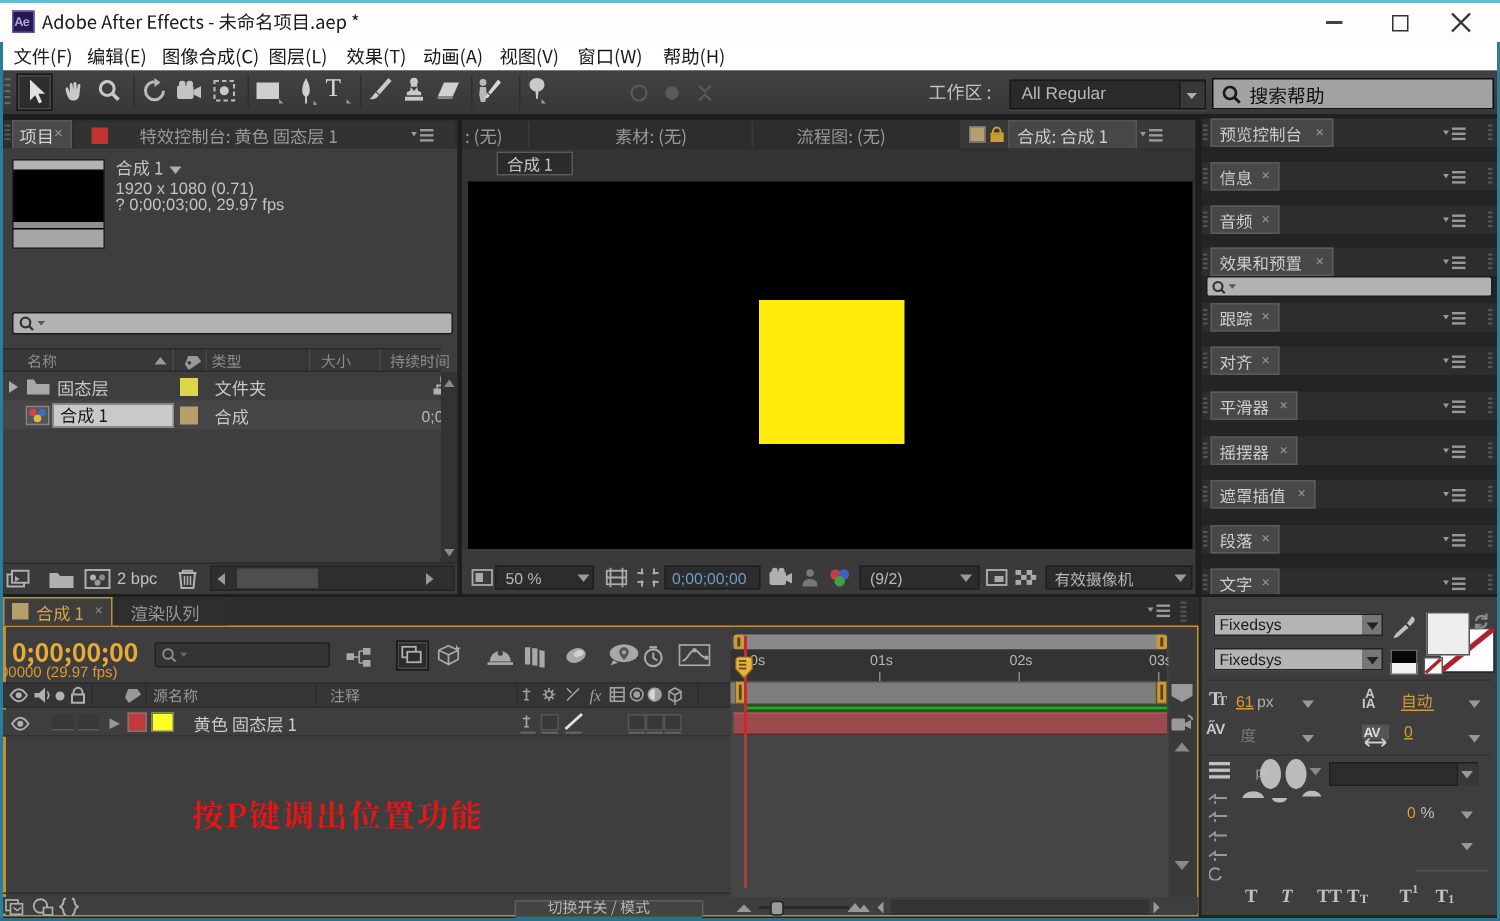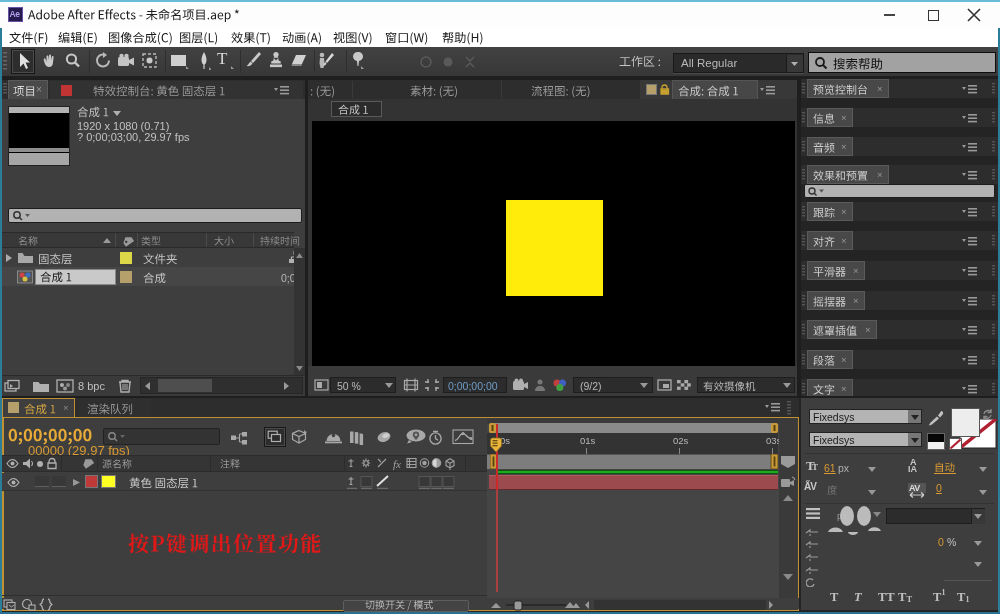--- a/index.html
+++ b/index.html
@@ -311,21 +311,21 @@
     </svg>
 <svg style="position:absolute;left:32px;top:379px;" width="18" height="14" viewBox="0 0 18 14">
       <path d="M1 3 L6.5 3 L8 5 L17 5 L17 13 L1 13 Z" fill="#b0b0b0"></path>
     </svg>
 <svg style="position:absolute;left:56px;top:379px;" width="18" height="14" viewBox="0 0 18 14">
       <rect x="1" y="1" width="16" height="12" fill="none" stroke="#b0b0b0" stroke-width="1.3"></rect>
       <circle cx="6" cy="6" r="2" fill="#b0b0b0"></circle>
       <circle cx="12" cy="6" r="2" fill="#888"></circle>
       <circle cx="9" cy="9.5" r="2" fill="#999"></circle>
     </svg>
-<div style="position:absolute;left:78px;top:380px;font-family:'Liberation Sans',sans-serif;font-size:11px;color:#c0c0c0;font-weight:normal;white-space:pre;line-height:1.2;">8 bpc</div>
+<div style="position:absolute;left:78px;top:380px;font-family:'Liberation Sans',sans-serif;font-size:11px;color:#c0c0c0;font-weight:normal;white-space:pre;line-height:1.2;">2 bpc</div>
 <svg style="position:absolute;left:117px;top:378px;" width="16" height="16" viewBox="0 0 16 16">
       <path d="M3 4 L13 4 L12 14 L4 14 Z M5 4 L5 2.5 L11 2.5 L11 4 M2 4 L14 4" stroke="#b0b0b0" fill="none" stroke-width="1.4"></path>
       <path d="M6 6 L6 12 M8 6 L8 12 M10 6 L10 12" stroke="#b0b0b0" stroke-width="1"></path>
     </svg>
 <div style="position:absolute;left:140px;top:377px;width:163px;height:17px;background:#2f2f2f;border:1px solid #252525;"></div>
 <svg style="position:absolute;left:142px;top:380px;" width="12" height="12" viewBox="0 0 12 12">
       <path d="M8 2 L3 6 L8 10 Z" fill="#999"></path>
     </svg>
 <div style="position:absolute;left:158px;top:379px;width:54px;height:13px;background:#4e4e4e;"></div>
 <svg style="position:absolute;left:280px;top:380px;" width="12" height="12" viewBox="0 0 12 12">
@@ -923,21 +923,21 @@
 <div style="position:absolute;left:87px;top:400.2px;width:46px;height:17.2px">
       <svg width="46" height="17.2" viewBox="0 -13.3 46 17.2" style="position:absolute;overflow:visible">
         <path d="M4.7 -6.7V-6H9.7V-6.7ZM3.4 -0.1V0.7H11.1V-0.1ZM5.3 -2.8H9.1V-1.7H5.3ZM5.3 -4.5H9.1V-3.4H5.3ZM4.5 -5.2V-1H9.9V-5.2ZM1 -8.9C1.7 -8.5 2.5 -8 2.9 -7.6L3.5 -8.2C3.1 -8.6 2.2 -9.1 1.6 -9.5ZM0.4 -5.8C1.1 -5.5 2 -4.9 2.5 -4.5L3 -5.2C2.5 -5.6 1.6 -6.1 0.9 -6.4ZM0.8 0.2 1.6 0.7C2.2 -0.3 2.9 -1.8 3.5 -3L2.8 -3.5C2.2 -2.2 1.4 -0.7 0.8 0.2ZM6.5 -9.5C6.7 -9.2 6.8 -8.7 6.9 -8.4H3.6V-6.4H4.5V-7.6H10V-6.4H10.8V-8.4H7.8C7.7 -8.8 7.6 -9.3 7.4 -9.7Z M12 -7.3C12.7 -7.1 13.5 -6.8 14 -6.5L14.4 -7.2C13.9 -7.4 13 -7.8 12.4 -7.9ZM12.8 -9C13.5 -8.8 14.3 -8.4 14.8 -8.1L15.1 -8.8C14.7 -9 13.8 -9.4 13.1 -9.6ZM12.3 -4.4 12.9 -3.8C13.6 -4.5 14.3 -5.2 14.9 -5.9L14.4 -6.5C13.7 -5.7 12.9 -4.9 12.3 -4.4ZM16.8 -4.6V-3.3H12.2V-2.6H16C15 -1.4 13.4 -0.5 11.9 0C12.1 0.2 12.4 0.5 12.5 0.7C14.1 0.1 15.7 -1 16.8 -2.3V0.9H17.7V-2.3C18.8 -1 20.4 0.1 22 0.7C22.1 0.4 22.4 0.1 22.6 -0.1C21 -0.5 19.4 -1.5 18.4 -2.6H22.4V-3.3H17.7V-4.6ZM17.4 -9.7C17.4 -9.2 17.4 -8.8 17.3 -8.4H15.5V-7.6H17.2C16.9 -6.1 16.1 -5.2 14.6 -4.6C14.8 -4.5 15.1 -4.1 15.2 -4C16.8 -4.7 17.7 -5.8 18.1 -7.6H19.6V-5.5C19.6 -4.9 19.7 -4.7 19.9 -4.5C20.1 -4.4 20.4 -4.3 20.6 -4.3C20.8 -4.3 21.1 -4.3 21.3 -4.3C21.5 -4.3 21.8 -4.3 22 -4.4C22.1 -4.5 22.3 -4.6 22.4 -4.8C22.4 -5 22.5 -5.6 22.5 -6.1C22.2 -6.2 21.9 -6.4 21.7 -6.5C21.7 -6 21.7 -5.6 21.7 -5.4C21.7 -5.2 21.6 -5.1 21.5 -5.1C21.5 -5 21.3 -5 21.2 -5C21.1 -5 20.9 -5 20.8 -5C20.7 -5 20.6 -5 20.6 -5.1C20.5 -5.1 20.5 -5.3 20.5 -5.5V-8.4H18.2C18.3 -8.8 18.3 -9.2 18.3 -9.7Z M24.2 -9.2V0.9H25V-8.4H26.8C26.6 -7.6 26.2 -6.6 25.8 -5.8C26.7 -4.9 27 -4.1 27 -3.5C27 -3.1 26.9 -2.8 26.7 -2.7C26.6 -2.6 26.5 -2.6 26.3 -2.6C26.1 -2.6 25.9 -2.6 25.6 -2.6C25.7 -2.4 25.8 -2 25.8 -1.8C26.1 -1.8 26.4 -1.8 26.7 -1.8C26.9 -1.8 27.1 -1.9 27.3 -2C27.6 -2.3 27.8 -2.8 27.8 -3.4C27.8 -4.1 27.6 -4.9 26.7 -5.9C27.1 -6.8 27.6 -7.9 27.9 -8.9L27.3 -9.2L27.2 -9.2ZM30.1 -9.6C30.1 -5.7 30.2 -1.7 26.9 0.3C27.2 0.5 27.5 0.7 27.6 0.9C29.3 -0.2 30.2 -1.9 30.6 -3.8C31.1 -2.2 31.9 -0.2 33.6 0.9C33.7 0.7 33.9 0.4 34.2 0.3C31.6 -1.4 31.1 -5 30.9 -6.1C31 -7.3 31 -8.5 31 -9.6Z M41.9 -8.3V-1.9H42.7V-8.3ZM44.3 -9.6V-0.2C44.3 -0 44.2 0 44 0C43.8 0.1 43.2 0.1 42.6 0C42.7 0.3 42.8 0.6 42.9 0.9C43.8 0.9 44.3 0.9 44.6 0.7C45 0.6 45.1 0.3 45.1 -0.2V-9.6ZM36.6 -3.5C37.2 -3.1 37.9 -2.5 38.3 -2.1C37.5 -1 36.5 -0.2 35.4 0.3C35.6 0.4 35.8 0.8 35.9 1C38.4 -0.1 40.1 -2.4 40.7 -6.3L40.2 -6.5L40 -6.5H37.5C37.6 -7 37.8 -7.6 37.9 -8.2H41.1V-9H35.2V-8.2H37.1C36.7 -6.5 36 -4.8 35.1 -3.7C35.3 -3.6 35.6 -3.3 35.8 -3.2C36.3 -3.9 36.8 -4.7 37.2 -5.7H39.8C39.6 -4.6 39.2 -3.6 38.8 -2.8C38.3 -3.2 37.6 -3.7 37.1 -4.1Z" fill="#999999"></path>
       </svg>
     </div>
 <div style="position:absolute;left:8px;top:421.9px;width:84.2px;height:24.8px">
       <svg width="84.2" height="24.8" viewBox="0 -19.1 84.2 24.8" style="position:absolute;overflow:visible">
         <path d="M4.9 0.2C7.4 0.2 9 -1.9 9 -6.2C9 -10.4 7.4 -12.4 4.9 -12.4C2.4 -12.4 0.7 -10.4 0.7 -6.2C0.7 -1.9 2.4 0.2 4.9 0.2ZM4.9 -1.7C3.8 -1.7 3 -2.7 3 -6.2C3 -9.6 3.8 -10.6 4.9 -10.6C5.9 -10.6 6.7 -9.6 6.7 -6.2C6.7 -2.7 5.9 -1.7 4.9 -1.7Z M12.4 -6C13.3 -6 13.9 -6.7 13.9 -7.6C13.9 -8.5 13.3 -9.2 12.4 -9.2C11.6 -9.2 10.9 -8.5 10.9 -7.6C10.9 -6.7 11.6 -6 12.4 -6ZM11.1 3.5C13.1 2.9 14.2 1.4 14.2 -0.5C14.2 -2 13.6 -2.9 12.5 -2.9C11.6 -2.9 10.9 -2.4 10.9 -1.5C10.9 -0.6 11.6 -0.1 12.4 -0.1L12.6 -0.1C12.6 0.9 11.9 1.7 10.6 2.2Z M20 0.2C22.5 0.2 24.1 -1.9 24.1 -6.2C24.1 -10.4 22.5 -12.4 20 -12.4C17.5 -12.4 15.8 -10.4 15.8 -6.2C15.8 -1.9 17.5 0.2 20 0.2ZM20 -1.7C18.9 -1.7 18.1 -2.7 18.1 -6.2C18.1 -9.6 18.9 -10.6 20 -10.6C21 -10.6 21.8 -9.6 21.8 -6.2C21.8 -2.7 21 -1.7 20 -1.7Z M29.7 0.2C32.2 0.2 33.8 -1.9 33.8 -6.2C33.8 -10.4 32.2 -12.4 29.7 -12.4C27.2 -12.4 25.6 -10.4 25.6 -6.2C25.6 -1.9 27.2 0.2 29.7 0.2ZM29.7 -1.7C28.6 -1.7 27.9 -2.7 27.9 -6.2C27.9 -9.6 28.6 -10.6 29.7 -10.6C30.8 -10.6 31.5 -9.6 31.5 -6.2C31.5 -2.7 30.8 -1.7 29.7 -1.7Z M37.3 -6C38.1 -6 38.8 -6.7 38.8 -7.6C38.8 -8.5 38.1 -9.2 37.3 -9.2C36.4 -9.2 35.7 -8.5 35.7 -7.6C35.7 -6.7 36.4 -6 37.3 -6ZM36 3.5C38 2.9 39.1 1.4 39.1 -0.5C39.1 -2 38.4 -2.9 37.3 -2.9C36.5 -2.9 35.8 -2.4 35.8 -1.5C35.8 -0.6 36.5 -0.1 37.3 -0.1L37.4 -0.1C37.4 0.9 36.7 1.7 35.4 2.2Z M44.8 0.2C47.3 0.2 48.9 -1.9 48.9 -6.2C48.9 -10.4 47.3 -12.4 44.8 -12.4C42.3 -12.4 40.7 -10.4 40.7 -6.2C40.7 -1.9 42.3 0.2 44.8 0.2ZM44.8 -1.7C43.7 -1.7 42.9 -2.7 42.9 -6.2C42.9 -9.6 43.7 -10.6 44.8 -10.6C45.9 -10.6 46.6 -9.6 46.6 -6.2C46.6 -2.7 45.9 -1.7 44.8 -1.7Z M54.5 0.2C57 0.2 58.7 -1.9 58.7 -6.2C58.7 -10.4 57 -12.4 54.5 -12.4C52 -12.4 50.4 -10.4 50.4 -6.2C50.4 -1.9 52 0.2 54.5 0.2ZM54.5 -1.7C53.5 -1.7 52.7 -2.7 52.7 -6.2C52.7 -9.6 53.5 -10.6 54.5 -10.6C55.6 -10.6 56.4 -9.6 56.4 -6.2C56.4 -2.7 55.6 -1.7 54.5 -1.7Z M62.1 -6C62.9 -6 63.6 -6.7 63.6 -7.6C63.6 -8.5 62.9 -9.2 62.1 -9.2C61.2 -9.2 60.6 -8.5 60.6 -7.6C60.6 -6.7 61.2 -6 62.1 -6ZM60.8 3.5C62.8 2.9 63.9 1.4 63.9 -0.5C63.9 -2 63.3 -2.9 62.2 -2.9C61.3 -2.9 60.6 -2.4 60.6 -1.5C60.6 -0.6 61.3 -0.1 62.1 -0.1L62.3 -0.1C62.3 0.9 61.5 1.7 60.3 2.2Z M69.6 0.2C72.1 0.2 73.8 -1.9 73.8 -6.2C73.8 -10.4 72.1 -12.4 69.6 -12.4C67.1 -12.4 65.5 -10.4 65.5 -6.2C65.5 -1.9 67.1 0.2 69.6 0.2ZM69.6 -1.7C68.6 -1.7 67.8 -2.7 67.8 -6.2C67.8 -9.6 68.6 -10.6 69.6 -10.6C70.7 -10.6 71.5 -9.6 71.5 -6.2C71.5 -2.7 70.7 -1.7 69.6 -1.7Z M79.4 0.2C81.9 0.2 83.5 -1.9 83.5 -6.2C83.5 -10.4 81.9 -12.4 79.4 -12.4C76.9 -12.4 75.2 -10.4 75.2 -6.2C75.2 -1.9 76.9 0.2 79.4 0.2ZM79.4 -1.7C78.3 -1.7 77.5 -2.7 77.5 -6.2C77.5 -9.6 78.3 -10.6 79.4 -10.6C80.4 -10.6 81.2 -9.6 81.2 -6.2C81.2 -2.7 80.4 -1.7 79.4 -1.7Z" fill="#e8ab37"></path>
       </svg>
     </div>
-<div style="position:absolute;left:28px;top:443px;font-family:'Liberation Sans',sans-serif;font-size:13px;color:#d89a33;font-weight:normal;white-space:pre;line-height:1.2;">00000 (29.97 fps)</div>
+<div style="position:absolute;left:0;top:443px;font-family:'Liberation Sans',sans-serif;font-size:10px;color:#d89a33;font-weight:normal;white-space:pre;line-height:1.2;">00000 (29.97 fps)</div>
 <div style="position:absolute;left:103px;top:428px;width:117px;height:17px;background:#333333;border:1px solid #222;border-radius:2px;"></div>
 <svg style="position:absolute;left:107px;top:431px;" width="22" height="12" viewBox="0 0 22 12">
       <circle cx="5" cy="5" r="3.2" fill="none" stroke="#888" stroke-width="1.4"></circle>
       <line x1="7.5" y1="7.5" x2="10" y2="10" stroke="#888" stroke-width="1.4"></line>
       <path d="M13 4 L18 4 L15.5 7 Z" fill="#666"></path>
     </svg>
 <svg style="position:absolute;left:230px;top:431px;" width="19" height="14" viewBox="0 0 19 14">
       <g fill="#a8a8a8">
         <rect x="1" y="4.5" width="5" height="4.5"></rect>
         <rect x="12" y="1" width="5" height="4.5"></rect>

